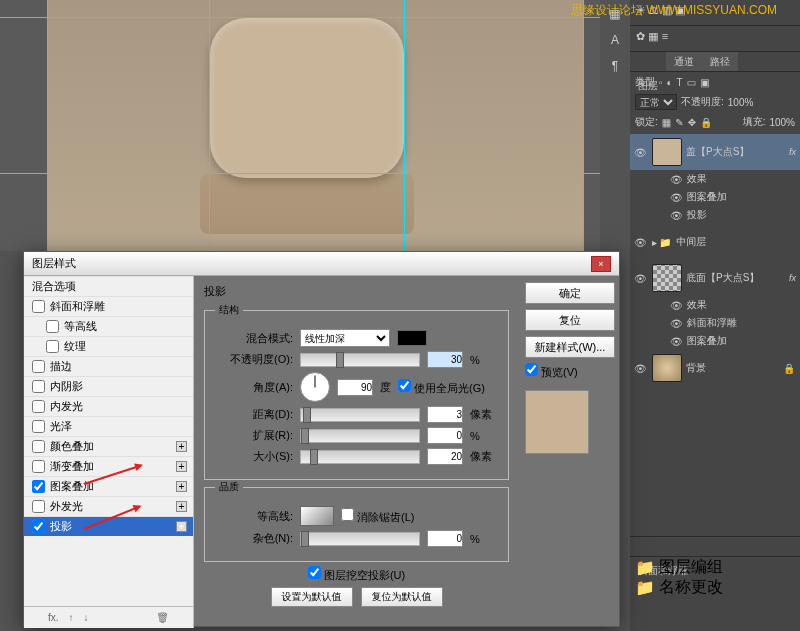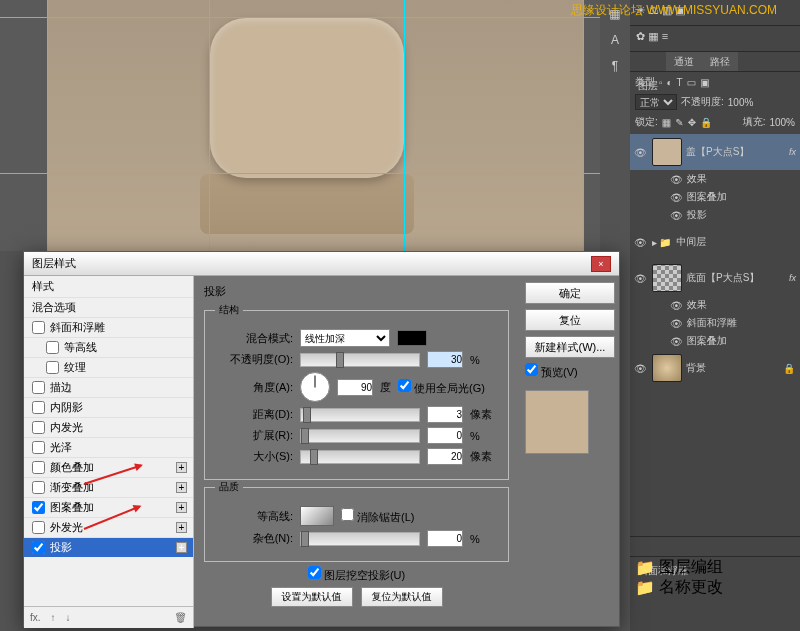--- a/index.html
+++ b/index.html
@@ -36,21 +36,21 @@
 .dlg-title { height: 24px; background: linear-gradient(#fff,#ddd); border-bottom: 1px solid #aaa; padding: 4px 8px; display: flex; justify-content: space-between; }
 .dlg-close { width: 20px; height: 16px; background: #c94040; color: #fff; text-align: center; border: 1px solid #aa2020; font-size: 9px; line-height: 14px; }
 .dlg-body { display: flex; height: 352px; }
 .styles-col { width: 170px; border-right: 1px solid #bbb; background: #f0f0f0; overflow: hidden; display: flex; flex-direction: column; }
 .styles-col .hdr { padding: 3px 8px; font-size: 11px; }
 .styles-list { flex: 1; }
 .style-item { display: flex; align-items: center; padding: 3px 8px; height: 20px; border-top: 1px solid #e0e0e0; position: relative; }
 .style-item.sel { background: #2f6ac8; color: #fff; }
 .style-item input { margin-right: 5px; }
 .style-item .plus { position: absolute; right: 6px; font-size: 10px; border: 1px solid #888; width: 11px; height: 11px; text-align: center; line-height: 9px; background: #ddd; }
-.styles-foot { height: 22px; border-top: 1px solid #bbb; padding: 2px 6px; display: flex; gap: 10px; font-size: 10px; color: #666; align-items: center; }
+.styles-foot { height: 22px; border-top: 1px solid #bbb; padding: 2px 24px; display: flex; gap: 10px; font-size: 10px; color: #666; align-items: center; }
 .arrow-red { position: absolute; width: 60px; height: 2px; background: #d22; transform-origin: left center; }
 .arrow-red::after { content: ""; position: absolute; right: -6px; top: -3px; border: 4px solid transparent; border-left: 8px solid #d22; }
 .settings-col { flex: 1; padding: 6px 10px; }
 .sec-title { font-size: 11px; margin: 2px 0 4px; }
 .fieldset { border: 1px solid #bbb; padding: 8px 10px 10px; }
 .fieldset legend { font-size: 10px; padding: 0 4px; }
 .frow { display: flex; align-items: center; margin: 4px 0; font-size: 11px; gap: 7px; }
 .frow .lbl { text-align: right; width: 78px; }
 .frow .slider { flex: 1; height: 14px; position: relative; background: linear-gradient(#ccc,#eee); border: 1px solid #aaa; max-width: 120px; }
 .frow .slider .hnd { position: absolute; top: -2px; width: 8px; height: 16px; background: #888; border: 1px solid #555; }
@@ -193,21 +193,20 @@
     </div>
 </div>
 
 <div class="dialog">
   <div class="dlg-title">
     <span>图层样式</span>
     <span class="dlg-close">×</span>
   </div>
   <div class="dlg-body">
     <div class="styles-col">
-      <div class="hdr">样式</div>
       <div class="style-item">
           <span>混合选项</span>
         </div>
       <div class="styles-list" id="styles-list">
           <div class="style-item">
             <input type="checkbox" style="">
             <span>斜面和浮雕</span>
           </div>
           <div class="style-item" style="padding-left: 22px;">
             <input type="checkbox" style="">

